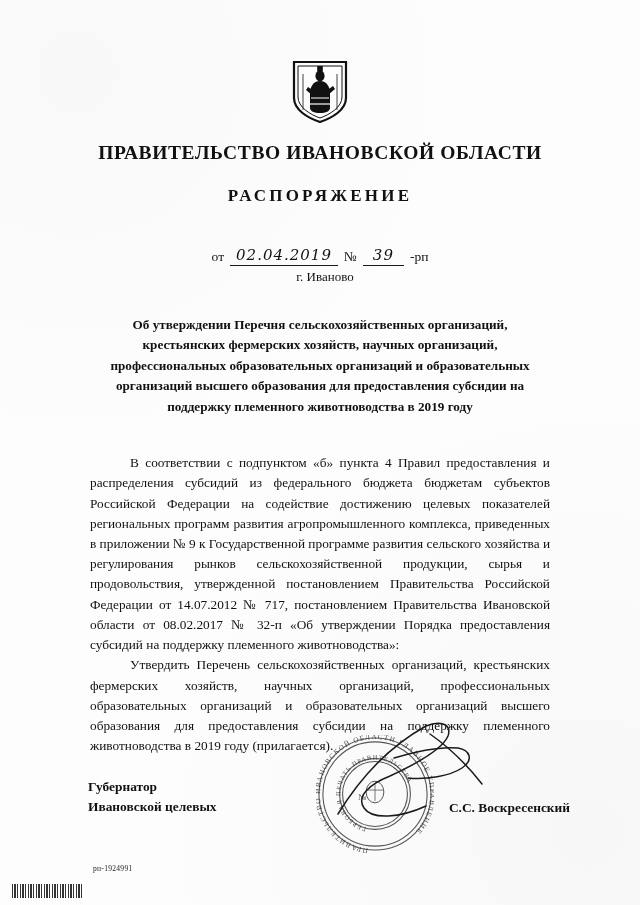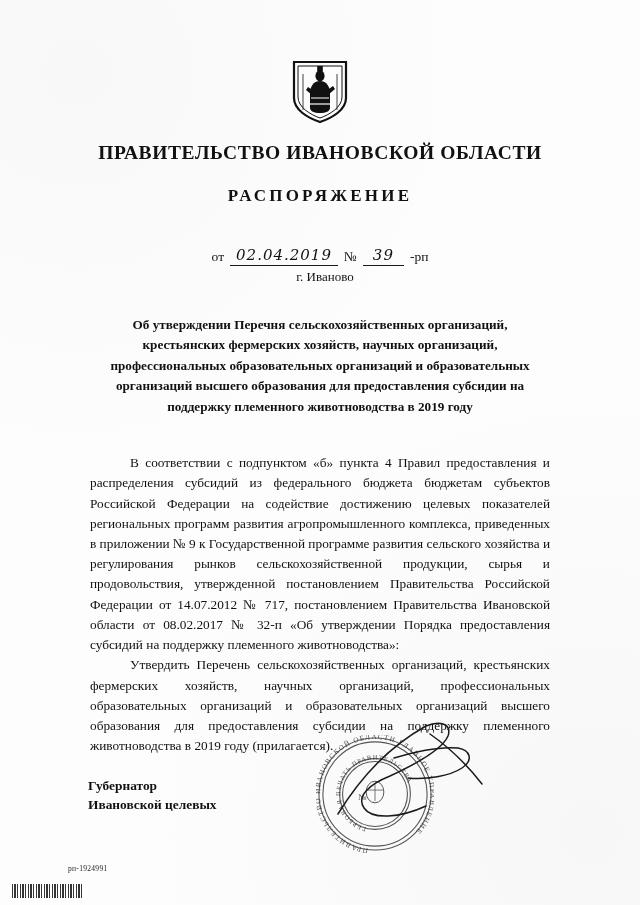--- a/index.html
+++ b/index.html
@@ -132,21 +132,21 @@
     position: absolute;
     left: 330px;
     top: 718px;
     width: 190px;
     height: 120px;
     pointer-events: none;
   }
 
   .footer-code {
     position: absolute;
-    left: 68px;
+    left: 93px;
     top: 864px;
     font-size: 7.5px;
     font-family: "Liberation Serif", serif;
     color: #222;
     letter-spacing: 0.3px;
   }
   .barcode {
     position: absolute;
     left: 12px;
     top: 884px;
@@ -236,18 +236,19 @@
       <path d="M64 40 C84 34 108 28 128 30 C140 32 144 42 132 50 C120 58 96 62 78 60"></path>
       <path d="M100 16 C120 30 138 48 152 66"></path>
     </g>
   </svg>
 
   <div class="sign-block">
     <div class="sign-left">
       <div>Губернатор</div>
       <div>Ивановской целевых</div>
     </div>
+    <div class="sign-right">С.С. Воскресенский</div>
   </div>
 
   <div class="footer-code">рп-1924991</div>
   <div class="barcode"></div>
 
 </div>
 
 </body></html>

